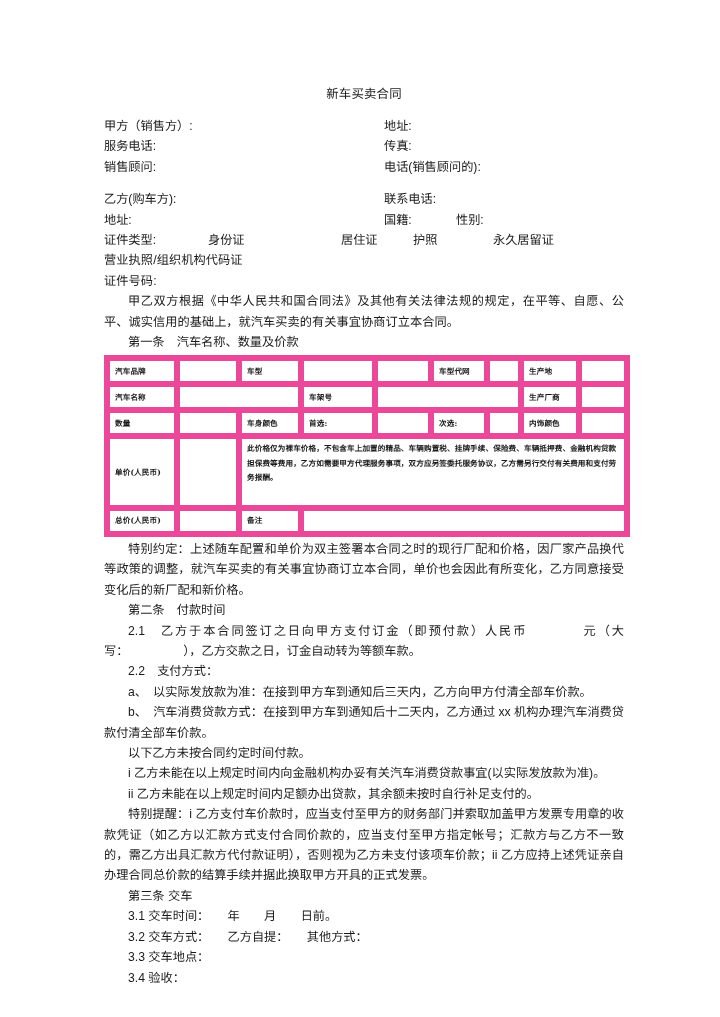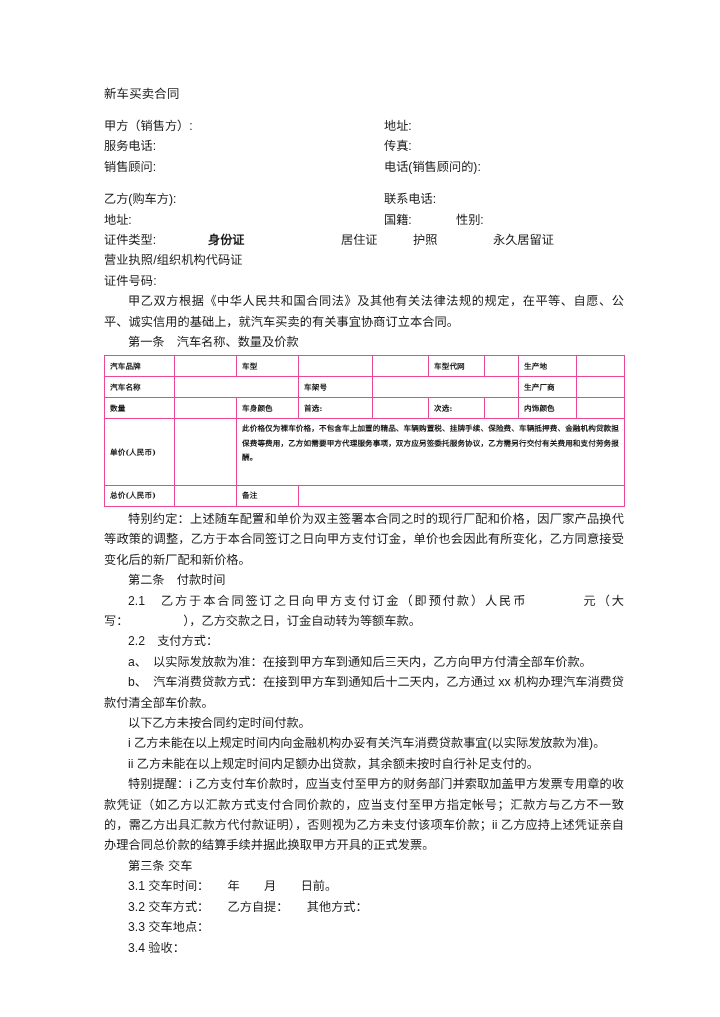--- a/index.html
+++ b/index.html
@@ -50,55 +50,56 @@
     line-height: 20.4px;
     white-space: pre;
   }
   .row2 .c1 { width: 280px; flex: 0 0 280px; }
   .row2 .c2 { flex: 1 1 auto; }
 
   .title {
     font-size: 12.4px;
     line-height: 20px;
     letter-spacing: 0.2px;
+    text-align: center;
   }
 
   .clause-head {
     font-size: 12.2px;
     line-height: 20.4px;
     white-space: pre;
     text-indent: 24px;
   }
 
   
   .idrow {
     display: flex;
     font-size: 12.2px;
     line-height: 20.4px;
     white-space: pre;
   }
   .idrow .s0 { width: 104px; flex: 0 0 104px; }
-  .idrow .s1 { width: 133px; flex: 0 0 133px; font-weight: bold; }
+  .idrow .s1 { width: 133px; flex: 0 0 133px; }
   .idrow .s2 { width: 72px;  flex: 0 0 72px; }
   .idrow .s3 { width: 80px;  flex: 0 0 80px; }
 
   .natrow { display: flex; font-size: 12.2px; line-height: 20.4px; white-space: pre; }
   .natrow .n0 { width: 280px; flex: 0 0 280px; }
   .natrow .n1 { width: 72px;  flex: 0 0 72px; }
 
   
   table.cartab {
     border-collapse: collapse;
     width: 520px;
     table-layout: fixed;
     margin-top: 3px;
     margin-bottom: 2px;
   }
   table.cartab td {
-    border: 1px solid #ec4899;
+    border: 6px solid #ec4899;
     font-family: "DejaVu Serif", "Liberation Serif", serif;
     font-size: 7.6px;
     line-height: 11px;
     padding: 3px 3px 3px 5px;
     vertical-align: middle;
     height: 14px;
     letter-spacing: 0.1px;
     font-weight: 600;
   }
   table.cartab td.blank { padding: 0; }
@@ -224,21 +225,21 @@
         </tr>
         <tr>
           <td>总价(人民币)</td>
           <td class="blank"></td>
           <td>备注</td>
           <td class="blank" colspan="6"></td>
         </tr>
       </tbody>
     </table>
 
-    <div class="para indent2">特别约定：上述随车配置和单价为双主签署本合同之时的现行厂配和价格，因厂家产品换代等政策的调整，乙方于本合同签订之日向甲方支付订金，单价也会因此有所变化，乙方同意接受变化后的新厂配和新价格。</div>
+    <div class="para indent2">特别约定：上述随车配置和单价为双主签署本合同之时的现行厂配和价格，因厂家产品换代等政策的调整，就汽车买卖的有关事宜协商订立本合同，单价也会因此有所变化，乙方同意接受变化后的新厂配和新价格。</div>
 
     <div class="clause-head">第二条　付款时间</div>
     <div class="subwrap indent2">2.1　乙方于本合同签订之日向甲方支付订金（即预付款）人民币　　　　元（大写：　　　　　），乙方交款之日，订金自动转为等额车款。</div>
     <div class="sub">2.2　支付方式：</div>
     <div class="subwrap indent2">a、　以实际发放款为准：在接到甲方车到通知后三天内，乙方向甲方付清全部车价款。</div>
     <div class="subwrap indent2">b、　汽车消费贷款方式：在接到甲方车到通知后十二天内，乙方通过 xx 机构办理汽车消费贷款付清全部车价款。</div>
     <div class="sub">以下乙方未按合同约定时间付款。</div>
     <div class="subwrap indent2">i 乙方未能在以上规定时间内向金融机构办妥有关汽车消费贷款事宜(以实际发放款为准)。</div>
     <div class="subwrap indent2">ii 乙方未能在以上规定时间内足额办出贷款，其余额未按时自行补足支付的。</div>
     <div class="para indent2">特别提醒：i 乙方支付车价款时，应当支付至甲方的财务部门并索取加盖甲方发票专用章的收款凭证（如乙方以汇款方式支付合同价款的，应当支付至甲方指定帐号；汇款方与乙方不一致的，需乙方出具汇款方代付款证明），否则视为乙方未支付该项车价款；ii 乙方应持上述凭证亲自办理合同总价款的结算手续并据此换取甲方开具的正式发票。</div>

